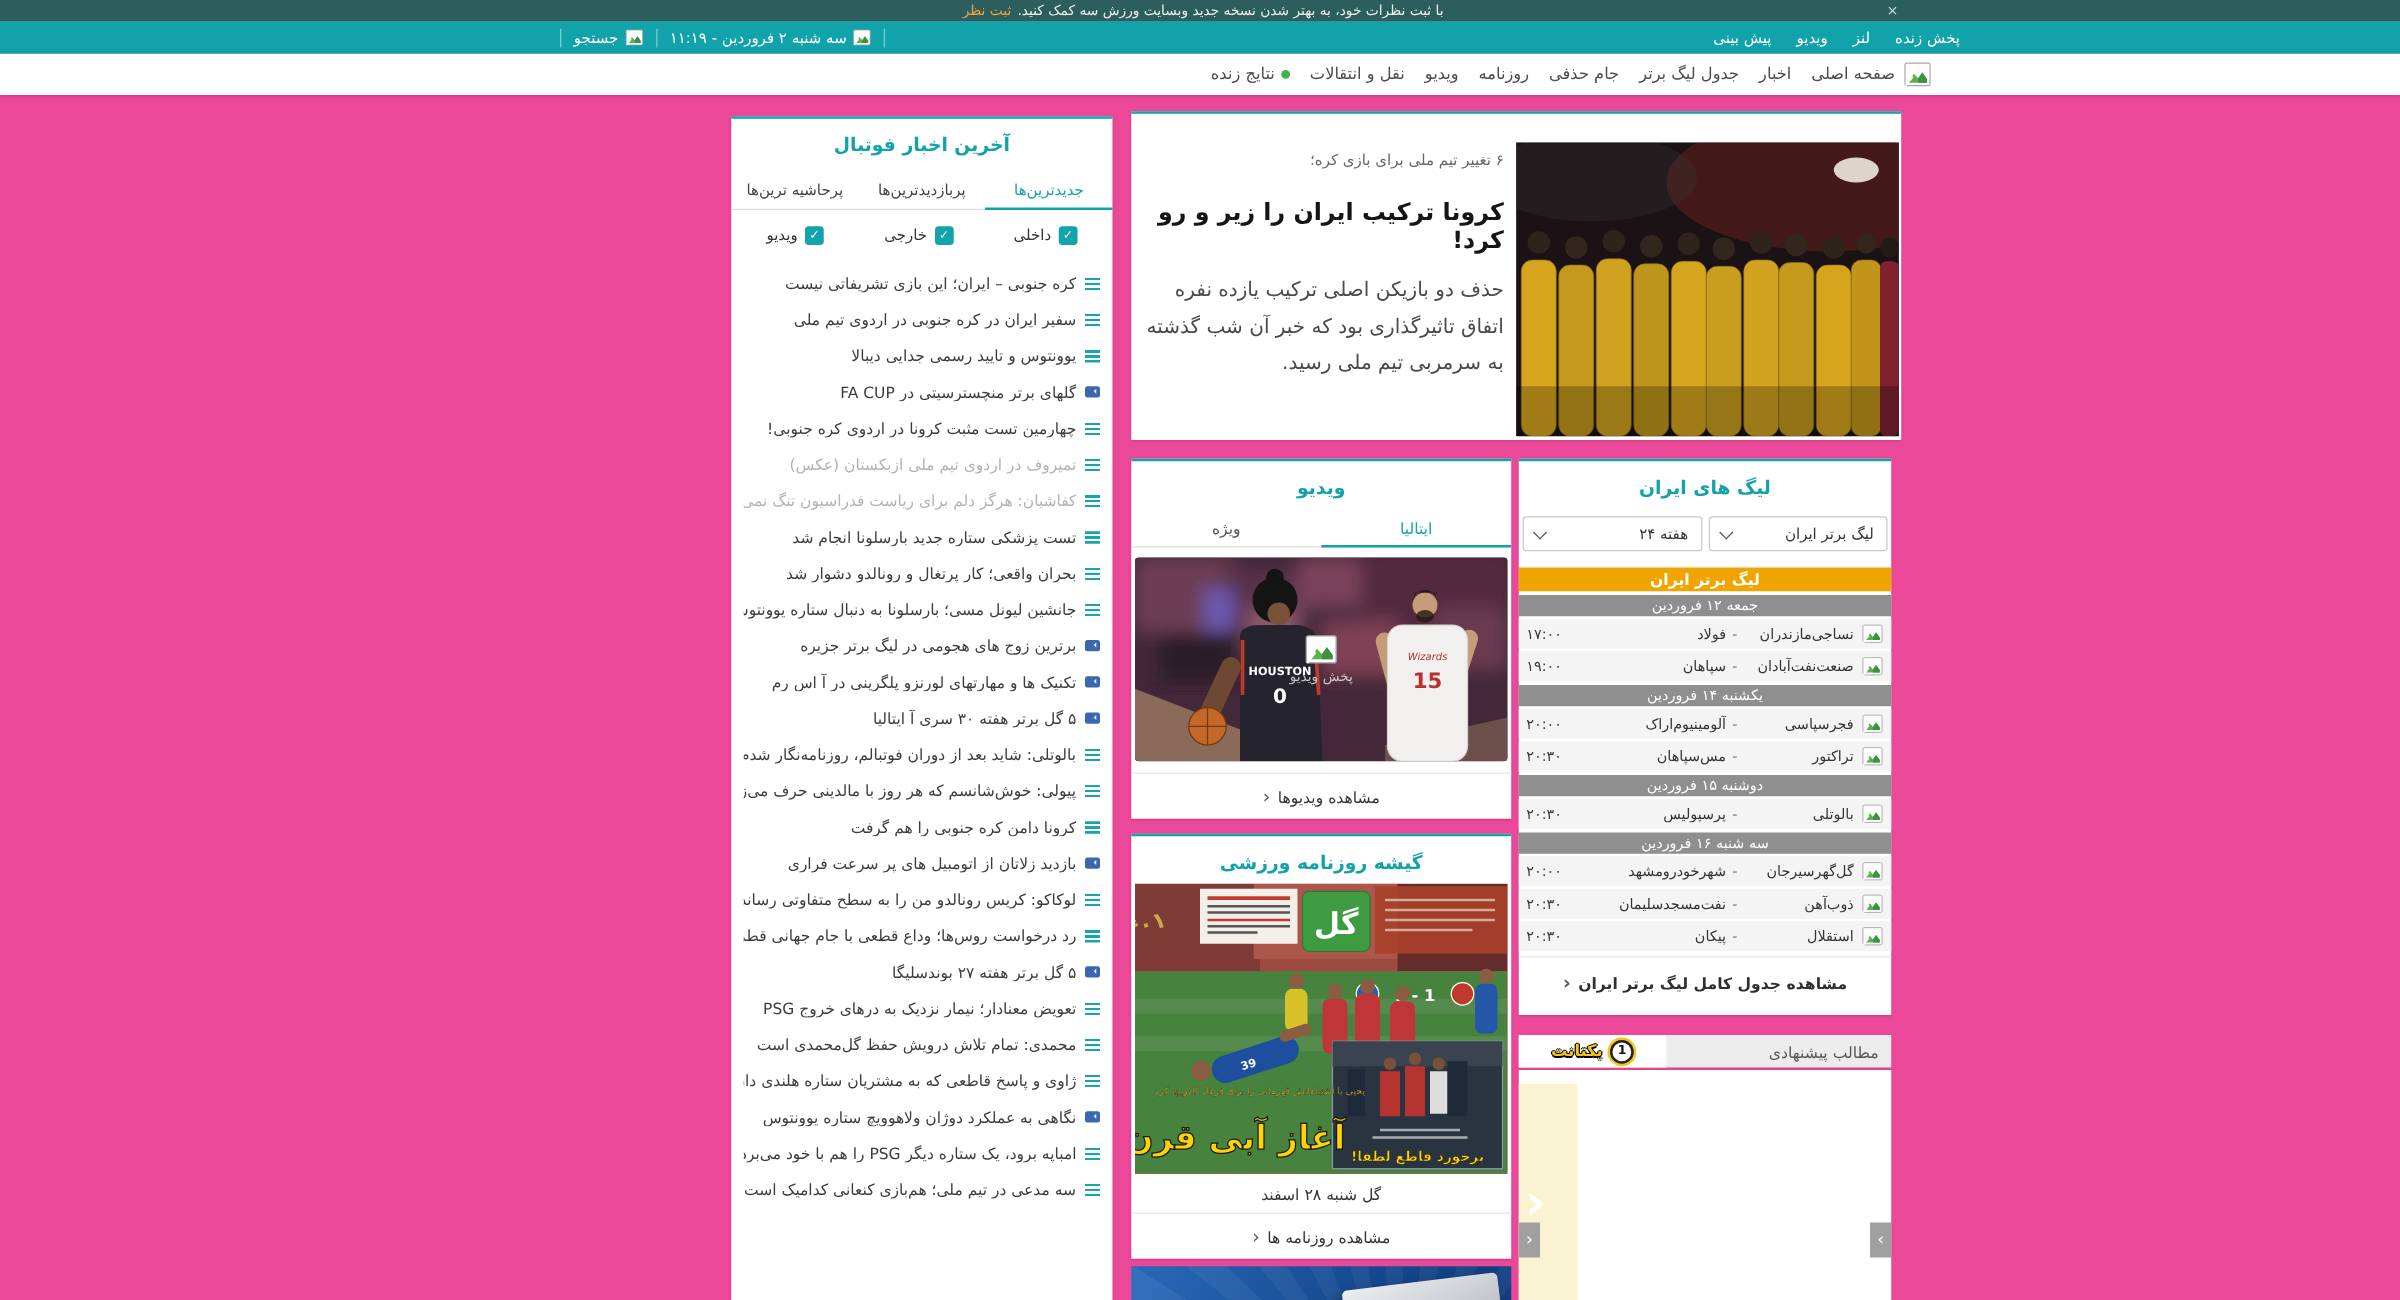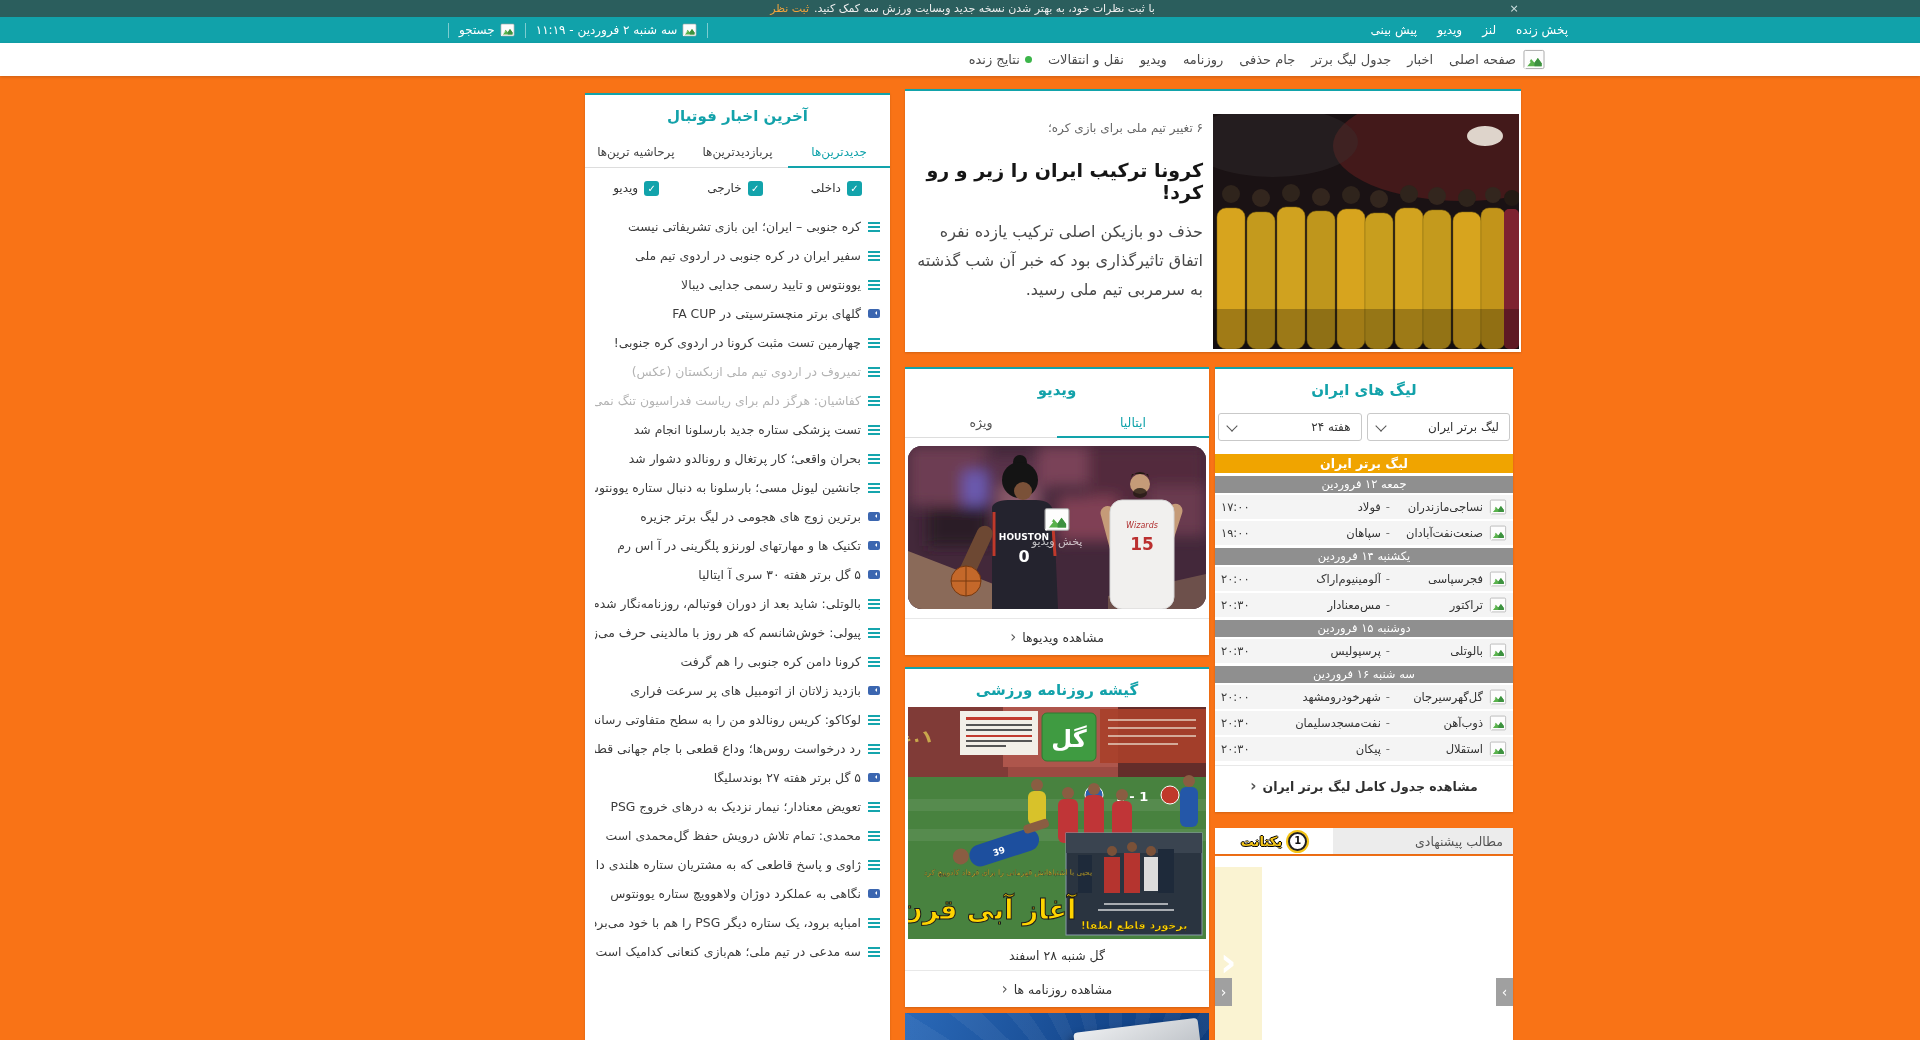--- a/index.html
+++ b/index.html
@@ -1,16 +1,16 @@
 <!DOCTYPE html>
 <html lang="fa" dir="rtl"><head>
 <meta charset="utf-8">
 <style>
   html,body{margin:0;padding:0;font-family:"DejaVu Sans",sans-serif;}
-  .vp{position:relative;width:1920px;height:1040px;background:#f97316;overflow:hidden;direction:rtl;}
+  .vp{position:relative;width:1920px;height:1040px;background:#ec4899;overflow:hidden;direction:rtl;}
   .cur{cursor:pointer;}
   
   .banner{position:absolute;top:0;left:0;right:0;height:17px;background:#2b5e5d;color:#efefef;font-size:11px;line-height:17px;text-align:center;}
   .banner .lnk{color:#f2a33c;margin:0 5px;}
   .banner .x{position:absolute;left:1506px;top:0;width:16px;color:#cfe0e0;font-size:11px;line-height:17px;text-align:center;}
   
   .topbar{position:absolute;top:17px;left:0;right:0;height:26px;background:#11a2aa;color:#fff;font-size:12px;}
   .topbar .menu{position:absolute;right:352px;top:0;height:26px;display:flex;gap:20px;align-items:center;}
   .topbar .util{position:absolute;left:448px;top:0;height:26px;display:flex;align-items:center;gap:10px;direction:ltr;}
   .topbar .sep{width:1px;height:15px;background:rgba(255,255,255,.45);}
@@ -47,21 +47,21 @@
   
   .hero-img{position:absolute;left:308px;top:23px;width:306px;height:235px;overflow:hidden;background:#191113;}
   .hero-text{position:absolute;right:318px;left:10px;top:30px;}
   .kicker{font-size:12px;color:#666;}
   .htitle{font-size:19px;font-weight:bold;color:#151515;margin-top:24px;}
   .hbody{font-size:16px;color:#4a4a4a;line-height:1.8;margin-top:15px;}
   
   .vtabs{display:flex;margin-top:10px;border-bottom:1px solid #ddd;height:28px;}
   .vtab{flex:1;text-align:center;font-size:12.5px;color:#555;line-height:28px;}
   .vtab.active{color:#12a3ab;border-bottom:2px solid #12a3ab;margin-bottom:-1px;}
-  .thumb{margin:8px 3px 0;height:163px;position:relative;border-radius:14px;overflow:hidden;background:#43283a;}
+  .thumb{margin:8px 3px 0;height:163px;position:relative;border-radius:3px;overflow:hidden;background:#43283a;}
   .overlay{position:absolute;inset:0;display:flex;flex-direction:column;align-items:center;justify-content:center;gap:3px;}
   .overlay .cap{color:rgba(255,255,255,.7);font-size:11px;}
   .card-foot{position:absolute;left:0;right:0;bottom:0;height:36px;border-top:1px solid #e8e8e8;display:flex;align-items:center;justify-content:center;gap:6px;font-size:12.5px;color:#333;}
   .chev::before{content:"‹";font-size:15px;color:#555;}
   .cover{margin:8px 3px 0;height:232px;overflow:hidden;background:#9c4a42;}
   .pcap{text-align:center;font-size:12.5px;color:#333;margin-top:9px;}
   
   .lsel{display:flex;gap:5px;margin:14px 3px 0;}
   .sel{flex:1;height:26px;border:1px solid #c9c9c9;border-radius:3px;background:#fff;font-size:12px;color:#333;display:flex;align-items:center;padding:0 10px;position:relative;}
   .cdi{position:absolute;left:9px;top:8px;width:7px;height:7px;border-left:1.5px solid #555;border-bottom:1.5px solid #555;transform:rotate(-45deg);}
@@ -523,21 +523,21 @@
         <span class="vs"></span>
         <span class="away">آلومینیوم‌اراک</span>
         <span class="mtime">۲۰:۰۰</span>
       </div>
     <div class="mrow cur">
         <svg class="bi mic" width="18" height="16">
           <use href="#bimg"></use>
         </svg>
         <span class="home">تراکتور</span>
         <span class="vs"></span>
-        <span class="away">مس‌معنادار</span>
+        <span class="away">مس‌سپاهان</span>
         <span class="mtime">۲۰:۳۰</span>
       </div>
 
     <div class="dbar">دوشنبه ۱۵ فروردین</div>
     <div class="mrow cur">
         <svg class="bi mic" width="18" height="16">
           <use href="#bimg"></use>
         </svg>
         <span class="home">بالوتلی</span>
         <span class="vs"></span>

